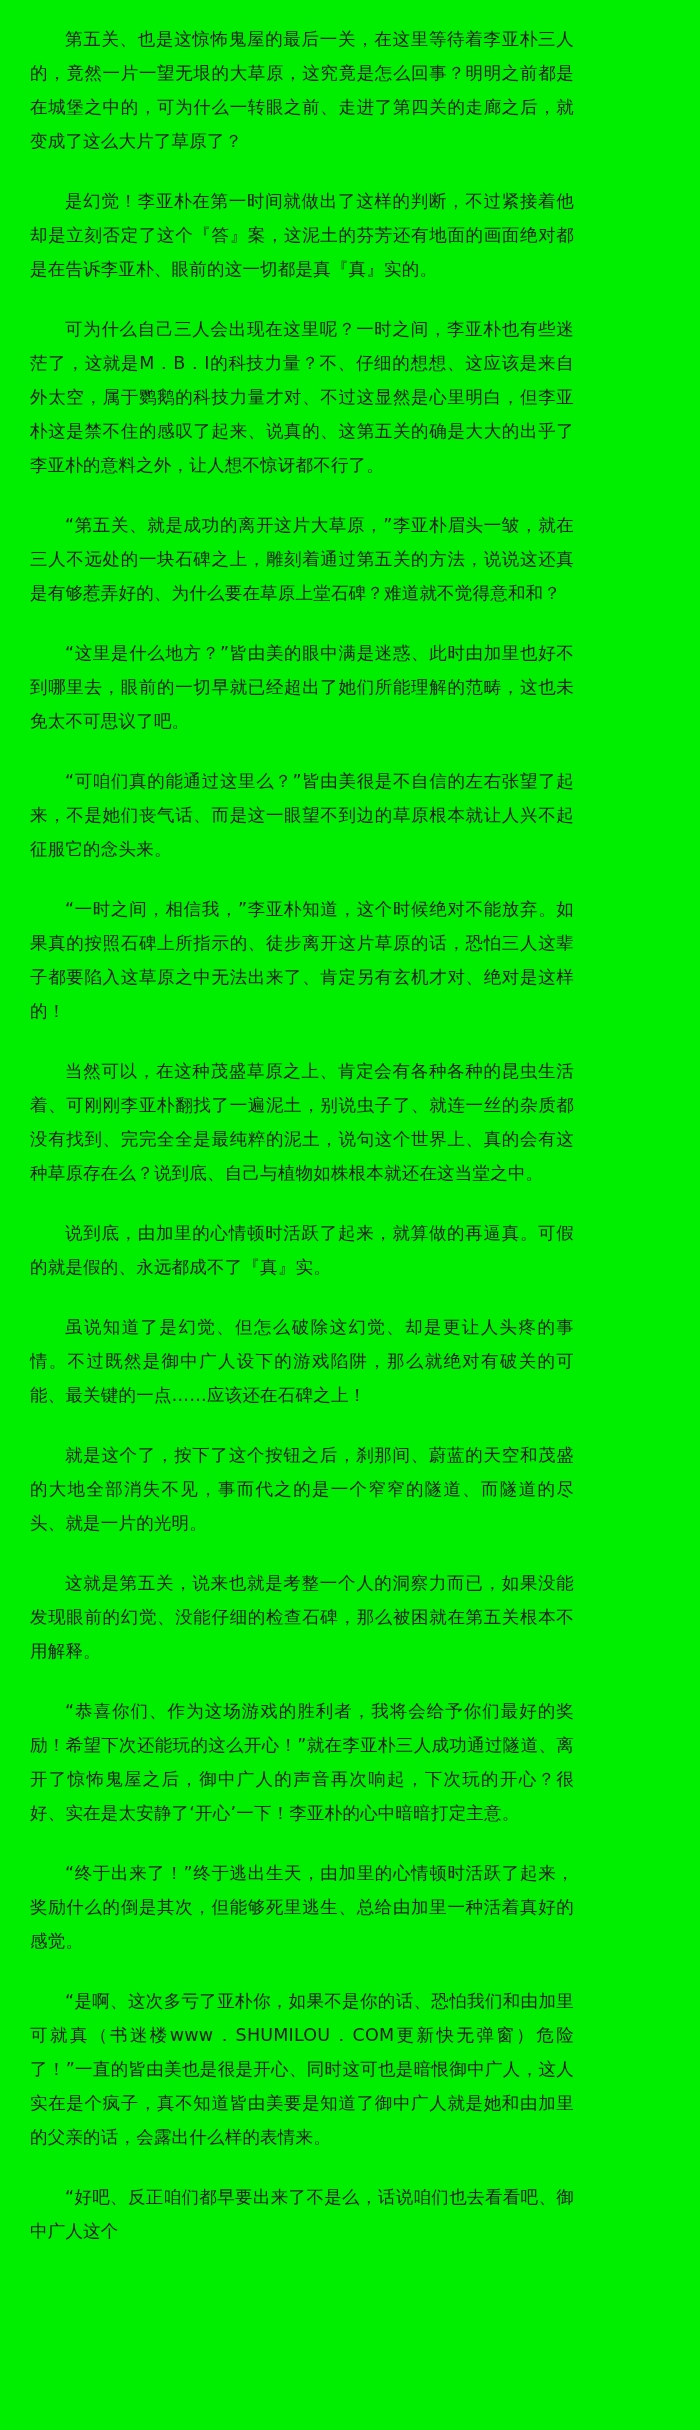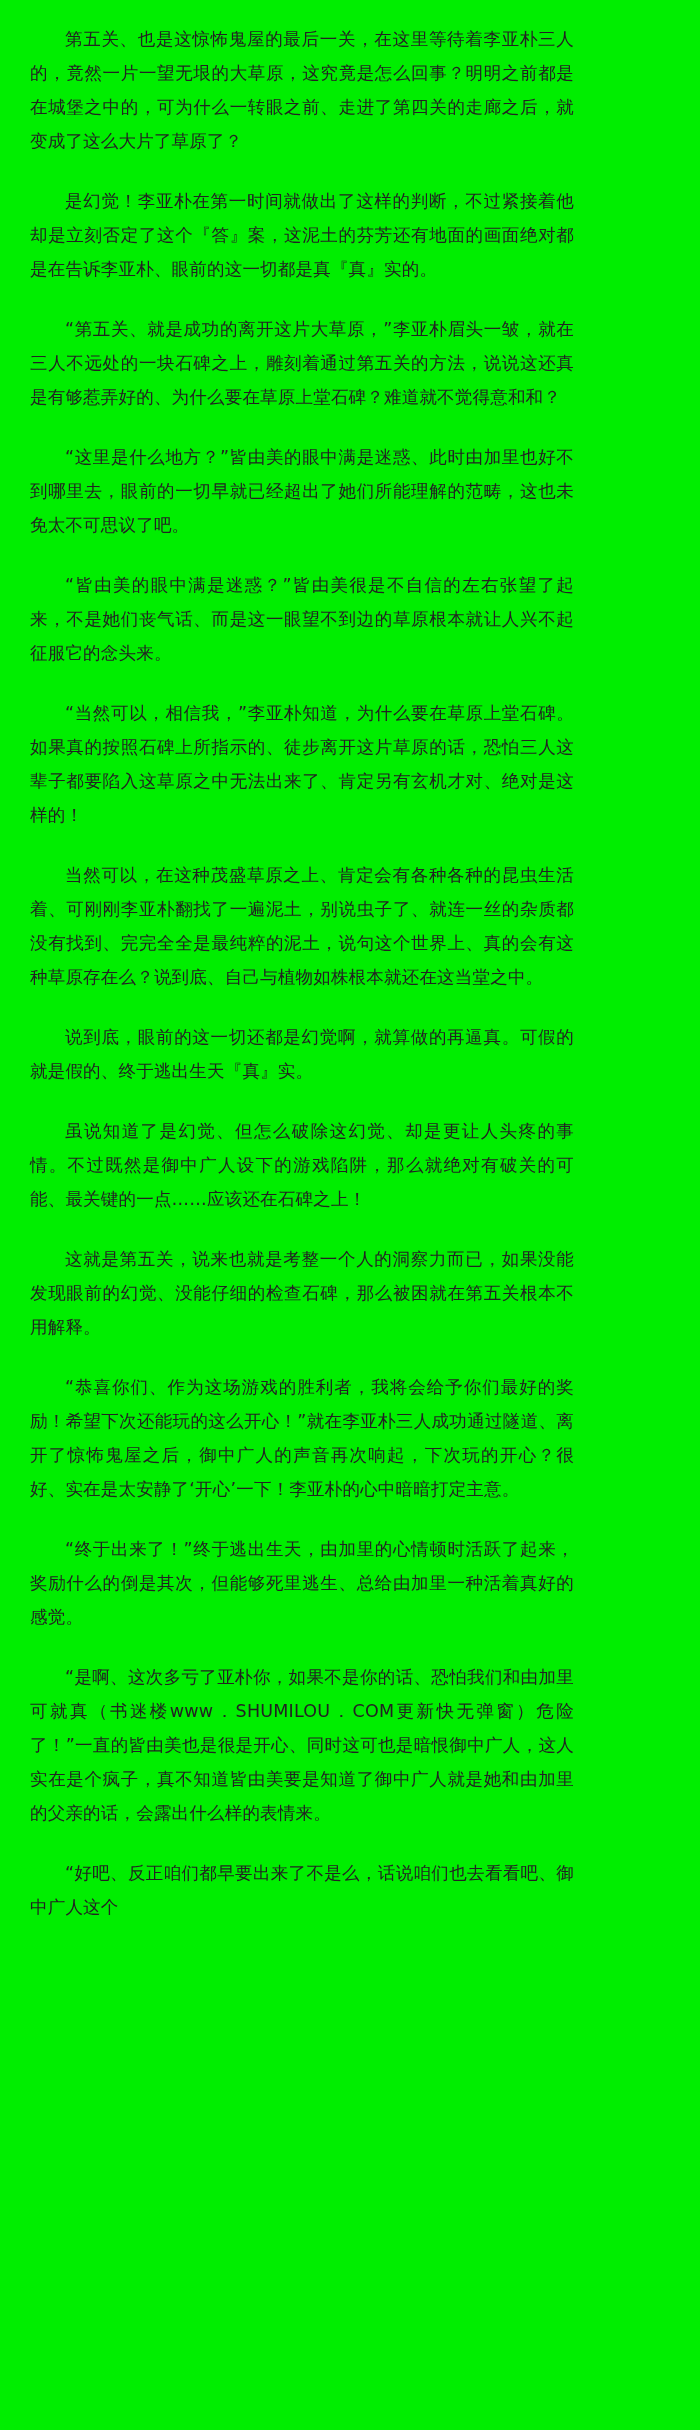--- a/index.html
+++ b/index.html
@@ -32,25 +32,27 @@
   p.para:last-child {
     margin-bottom: 16px;
   }
 </style>
 </head>
 <body>
 
 <div id="page">
   <p class="para">第五关、也是这惊怖鬼屋的最后一关，在这里等待着李亚朴三人的，竟然一片一望无垠的大草原，这究竟是怎么回事？明明之前都是在城堡之中的，可为什么一转眼之前、走进了第四关的走廊之后，就变成了这么大片了草原了？</p>
   <p class="para">是幻觉！李亚朴在第一时间就做出了这样的判断，不过紧接着他却是立刻否定了这个『答』案，这泥土的芬芳还有地面的画面绝对都是在告诉李亚朴、眼前的这一切都是真『真』实的。</p>
+  <p class="para">可为什么自己三人会出现在这里呢？一时之间，李亚朴也有些迷茫了，这就是M．B．I的科技力量？不、仔细的想想、这应该是来自外太空，属于鹦鹅的科技力量才对、不过这显然是心里明白，但李亚朴这是禁不住的感叹了起来、说真的、这第五关的确是大大的出乎了李亚朴的意料之外，让人想不惊讶都不行了。</p>
   <p class="para">“第五关、就是成功的离开这片大草原，”李亚朴眉头一皱，就在三人不远处的一块石碑之上，雕刻着通过第五关的方法，说说这还真是有够惹弄好的、为什么要在草原上堂石碑？难道就不觉得意和和？</p>
   <p class="para">“这里是什么地方？”皆由美的眼中满是迷惑、此时由加里也好不到哪里去，眼前的一切早就已经超出了她们所能理解的范畴，这也未免太不可思议了吧。</p>
-  <p class="para">“皆由美的眼中满是迷惑？”皆由美很是不自信的左右张望了起来，不是她们丧气话、而是这一眼望不到边的草原根本就让人兴不起征服它的念头来。</p>
-  <p class="para">“当然可以，相信我，”李亚朴知道，为什么要在草原上堂石碑。如果真的按照石碑上所指示的、徒步离开这片草原的话，恐怕三人这辈子都要陷入这草原之中无法出来了、肯定另有玄机才对、绝对是这样的！</p>
+  <p class="para">“可咱们真的能通过这里么？”皆由美很是不自信的左右张望了起来，不是她们丧气话、而是这一眼望不到边的草原根本就让人兴不起征服它的念头来。</p>
+  <p class="para">“一时之间，相信我，”李亚朴知道，这个时候绝对不能放弃。如果真的按照石碑上所指示的、徒步离开这片草原的话，恐怕三人这辈子都要陷入这草原之中无法出来了、肯定另有玄机才对、绝对是这样的！</p>
   <p class="para">当然可以，在这种茂盛草原之上、肯定会有各种各种的昆虫生活着、可刚刚李亚朴翻找了一遍泥土，别说虫子了、就连一丝的杂质都没有找到、完完全全是最纯粹的泥土，说句这个世界上、真的会有这种草原存在么？说到底、自己与植物如株根本就还在这当堂之中。</p>
-  <p class="para">说到底，眼前的这一切还都是幻觉啊，就算做的再逼真。可假的就是假的、终于逃出生天『真』实。</p>
+  <p class="para">说到底，由加里的心情顿时活跃了起来，就算做的再逼真。可假的就是假的、永远都成不了『真』实。</p>
   <p class="para">虽说知道了是幻觉、但怎么破除这幻觉、却是更让人头疼的事情。不过既然是御中广人设下的游戏陷阱，那么就绝对有破关的可能、最关键的一点……应该还在石碑之上！</p>
+  <p class="para">就是这个了，按下了这个按钮之后，刹那间、蔚蓝的天空和茂盛的大地全部消失不见，事而代之的是一个窄窄的隧道、而隧道的尽头、就是一片的光明。</p>
   <p class="para">这就是第五关，说来也就是考整一个人的洞察力而已，如果没能发现眼前的幻觉、没能仔细的检查石碑，那么被困就在第五关根本不用解释。</p>
   <p class="para">“恭喜你们、作为这场游戏的胜利者，我将会给予你们最好的奖励！希望下次还能玩的这么开心！”就在李亚朴三人成功通过隧道、离开了惊怖鬼屋之后，御中广人的声音再次响起，下次玩的开心？很好、实在是太安静了‘开心’一下！李亚朴的心中暗暗打定主意。</p>
   <p class="para">“终于出来了！”终于逃出生天，由加里的心情顿时活跃了起来，奖励什么的倒是其次，但能够死里逃生、总给由加里一种活着真好的感觉。</p>
   <p class="para">“是啊、这次多亏了亚朴你，如果不是你的话、恐怕我们和由加里可就真（书迷楼www．SHUMILOU．COM更新快无弹窗）危险了！”一直的皆由美也是很是开心、同时这可也是暗恨御中广人，这人实在是个疯子，真不知道皆由美要是知道了御中广人就是她和由加里的父亲的话，会露出什么样的表情来。</p>
   <p class="para">“好吧、反正咱们都早要出来了不是么，话说咱们也去看看吧、御中广人这个</p>
 </div>
 
 </body></html>

